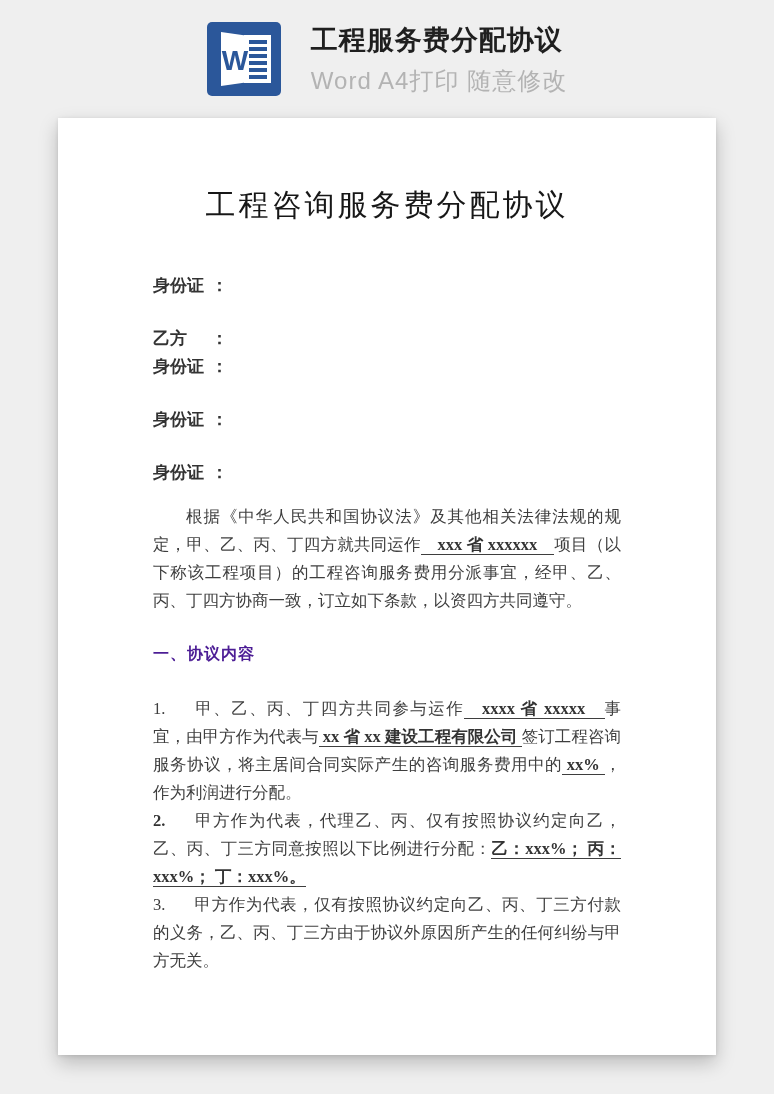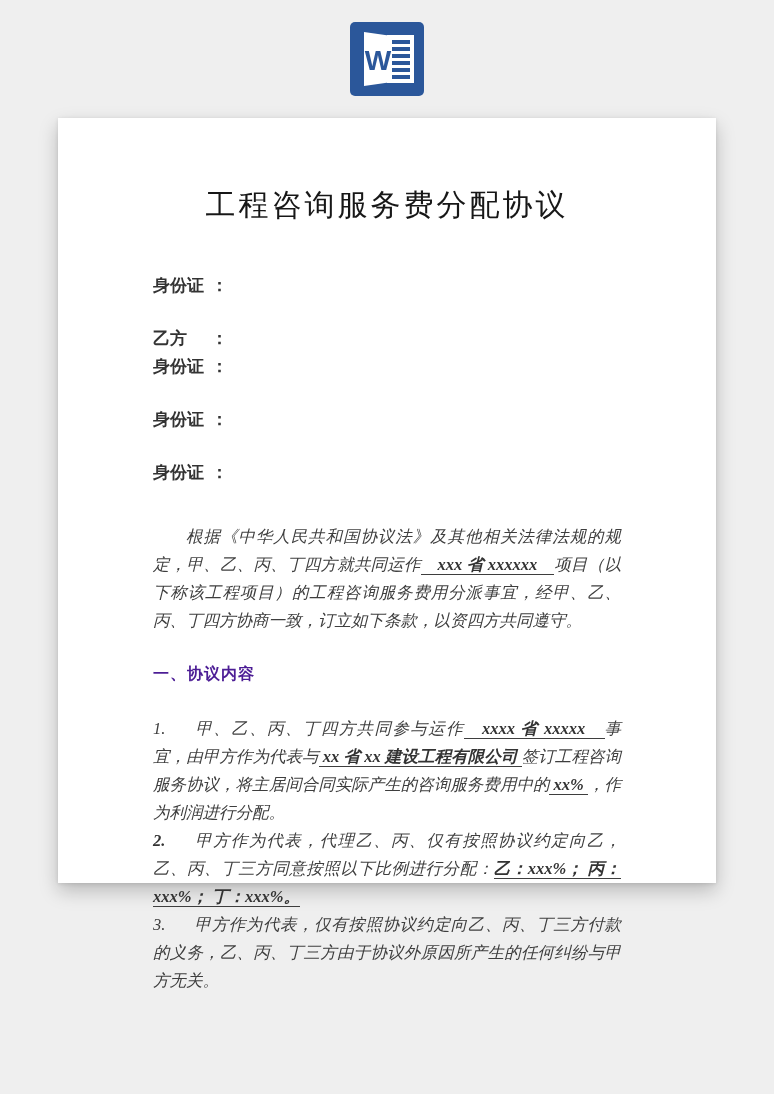--- a/index.html
+++ b/index.html
@@ -29,21 +29,21 @@
   }
   .header-subtitle {
     font-size: 24px;
     color: #b3b3b3;
     letter-spacing: 1px;
   }
 
   
   .doc-page {
     width: 658px;
-    height: 765px;
+    height: 937px;
     margin: 22px auto 0 auto;
     background: #ffffff;
     box-shadow: 0 8px 18px rgba(0,0,0,0.22), 0 1px 4px rgba(0,0,0,0.10);
     padding: 66px 95px 0 95px;
     font-family: "Liberation Serif", "DejaVu Serif", serif;
     color: #3e3e3e;
   }
   .doc-title {
     text-align: center;
     font-size: 30px;
@@ -57,31 +57,31 @@
   .party-group:last-child { margin-bottom: 0; }
   .party-line {
     font-size: 17px;
     font-weight: bold;
     color: #333333;
     line-height: 28px;
   }
   .role-label { display: inline-block; min-width: 58px; }
 
   .doc-body { font-size: 16.5px; line-height: 28px; text-align: justify; }
-  .para-intro { margin-top: 36px; text-indent: 2em; font-style: italic; }
+  .para-intro { margin-top: 16px; text-indent: 2em; }
   .section-heading {
     margin-top: 25px;
     font-family: "Liberation Sans", "DejaVu Sans", sans-serif;
     font-size: 16px;
     font-weight: bold;
     color: #4c1d95;
     line-height: 28px;
     letter-spacing: 1px;
   }
-  .items { margin-top: 27px; font-style: italic; }
+  .items { margin-top: 27px; }
   .item-num { display: inline-block; width: 41px; }
   .item-num.b { font-weight: bold; }
   .doc-body .b { font-weight: bold; color: #333333; }
   .doc-body .u { border-bottom: 1.5px solid #3e3e3e; }
 </style>
 </head>
 <body>
 
 <div class="site-header">
   <div class="word-icon-box">
@@ -90,20 +90,24 @@
       <rect x="37" y="13" width="27" height="48" fill="#ffffff"></rect>
       <rect x="41" y="18" width="19" height="4" fill="#2b579a"></rect>
       <rect x="41" y="25" width="19" height="4" fill="#2b579a"></rect>
       <rect x="41" y="32" width="19" height="4" fill="#2b579a"></rect>
       <rect x="41" y="39" width="19" height="4" fill="#2b579a"></rect>
       <rect x="41" y="46" width="19" height="4" fill="#2b579a"></rect>
       <rect x="41" y="53" width="19" height="4" fill="#2b579a"></rect>
       <polygon points="14,10 42,14 42,60 14,64" fill="#ffffff"></polygon>
       <text x="28" y="48" text-anchor="middle" font-family="Liberation Sans, sans-serif" font-size="28" font-weight="bold" fill="#2b579a">W</text>
     </svg>
+  </div>
+  <div class="header-texts">
+    <div class="header-title">工程服务费分配协议</div>
+    <div class="header-subtitle">Word A4打印 随意修改</div>
   </div>
 </div>
 
 <div class="doc-page">
   <div class="doc-title">工程咨询服务费分配协议</div>
 
   <div class="parties">
     <div class="party-group">
       <div class="party-line"><span class="role-label">身份证</span><span>：</span></div>
     </div>

